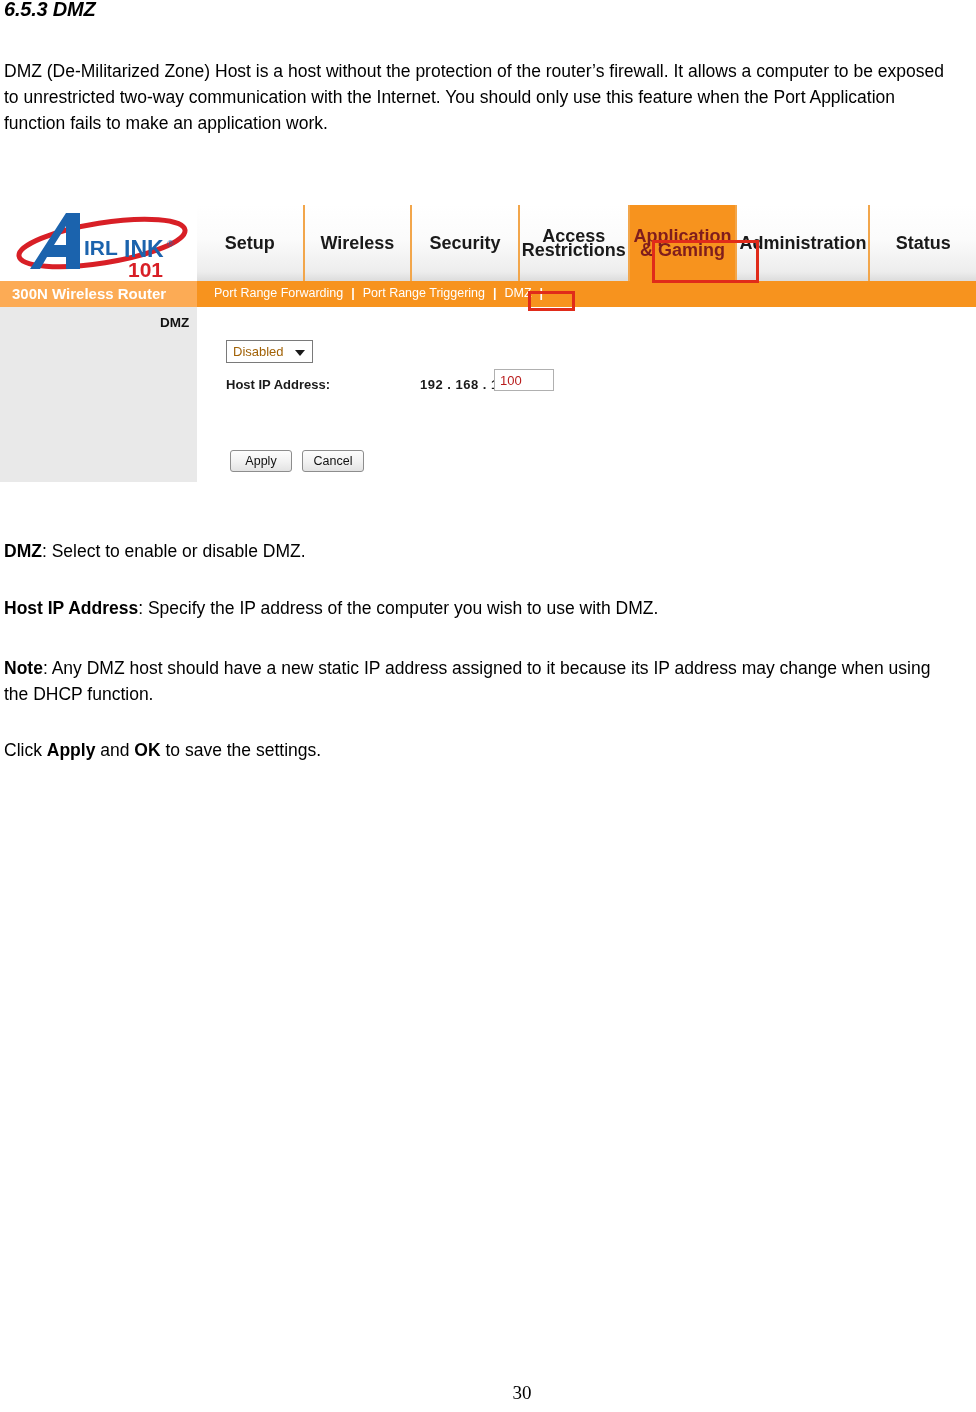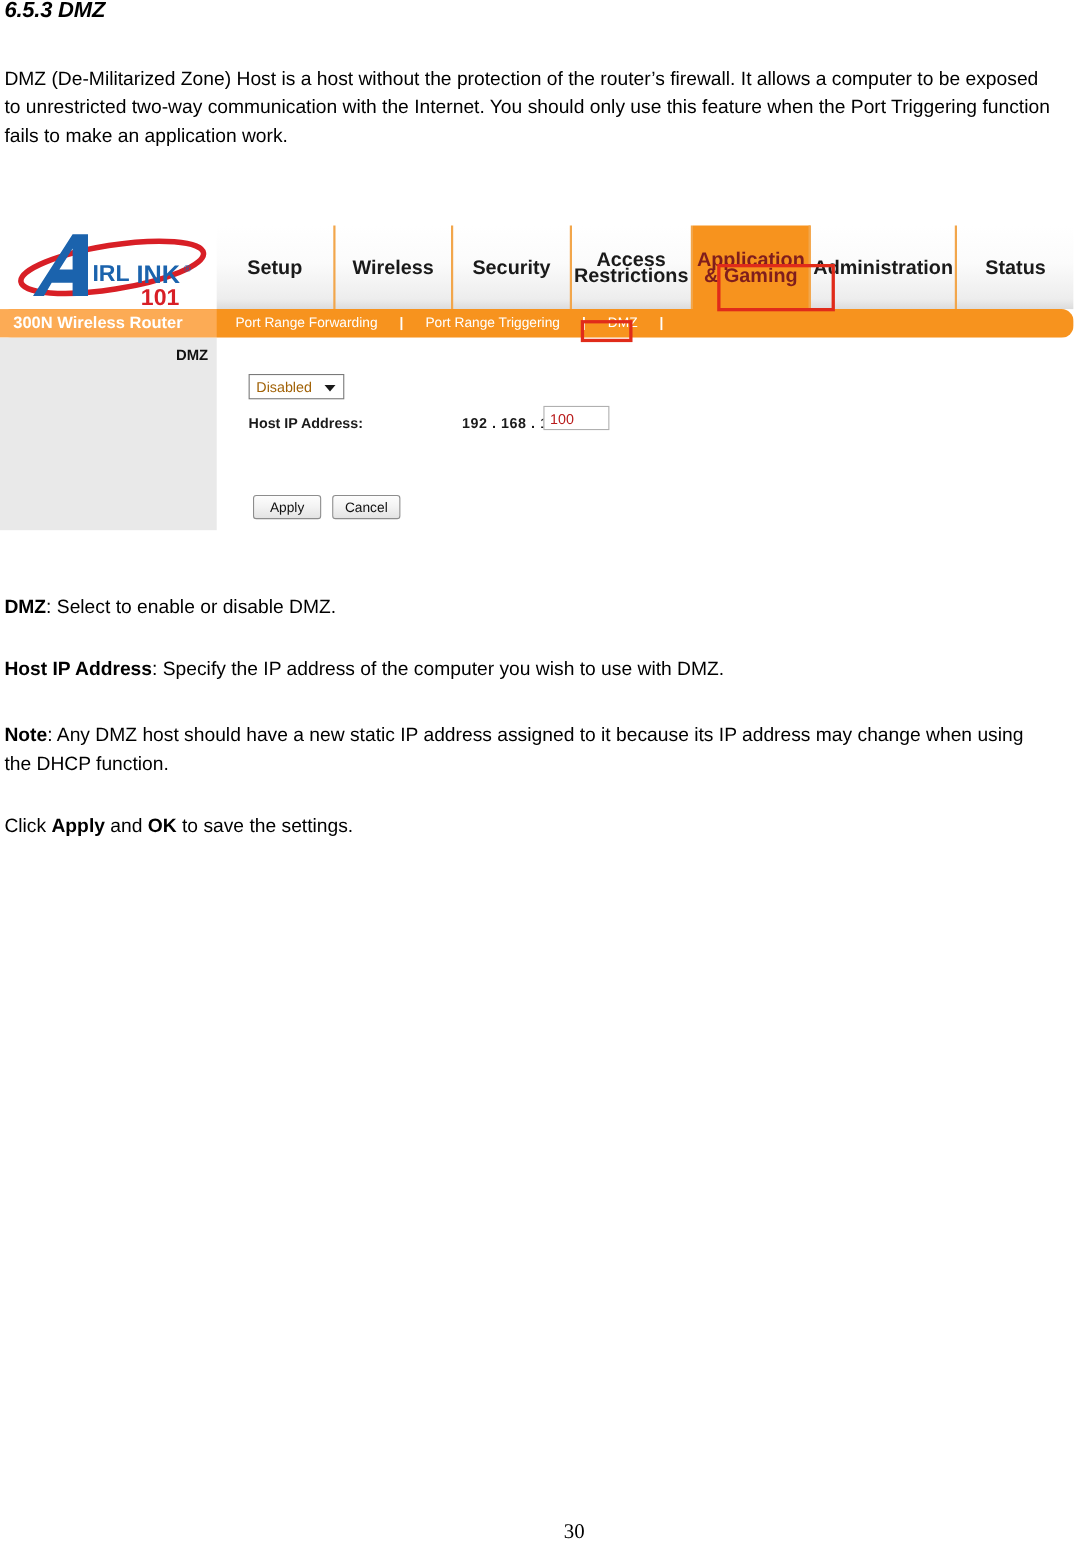--- a/index.html
+++ b/index.html
@@ -122,42 +122,41 @@
   #annot-appgaming { left: 652px; top: 240px; width: 107px; height: 43px; }
   #annot-dmz       { left: 528px; top: 291px; width: 47px;  height: 20px; }
 
   
   .orangebar {
     position: absolute;
     left: 0; top: 76px;
     width: 976px;
     height: 26px;
     background: #f7931e;
-    border-radius: 11px;
   }
   .orangebar-left {
     position: absolute;
     left: 0; top: 0;
     width: 197px;
     height: 26px;
     background: #fcab55;
   }
   .product-name {
     position: absolute;
     left: 12px; top: 4px;
     font-size: 15px;
     font-weight: bold;
     color: #ffffff;
   }
   .subtabs {
     position: absolute;
     left: 207px; top: 5px;
     display: flex;
     align-items: center;
-    gap: 12px;
+    gap: 0px;
     font-size: 12.5px;
     color: #ffffff;
   }
   .subtab { padding: 0 7px; white-space: nowrap; }
   .subtab-sep { color: #ffffff; font-weight: bold; padding: 0 1px; }
 
   
   .shot-body {
     position: absolute;
     left: 0; top: 102px;
@@ -262,21 +261,21 @@
     padding: 0 8px;
   }
 </style>
 </head>
 <body>
 
 <div class="page">
 
   <div class="doc-heading">6.5.3 DMZ</div>
 
-  <div class="para" id="para-intro">DMZ (De-Militarized Zone) Host is a host without the protection of the router’s firewall. It allows a computer to be exposed to unrestricted two-way communication with the Internet. You should only use this feature when the Port Triggering function fails to make an application work.</div>
+  <div class="para" id="para-intro">DMZ (De-Militarized Zone) Host is a host without the protection of the router’s firewall. It allows a computer to be exposed to unrestricted two-way communication with the Internet. You should only use this feature when the Port Application function fails to make an application work.</div>
 
   <div class="shot">
 
     <div class="logo-box">
       <svg class="logo-svg" width="188" height="74" viewBox="0 0 188 74">
 
         <ellipse cx="96" cy="36" rx="84" ry="20" fill="none" stroke="#d81f26" stroke-width="5" transform="rotate(-9 96 36)"></ellipse>
 
         <path d="M24 62 L60 6 L74 6 L74 62 L60 62 L60 50 L41 50 L34 62 Z M48 38 L60 38 L60 19 Z" fill="#1b63ad"></path>
 

